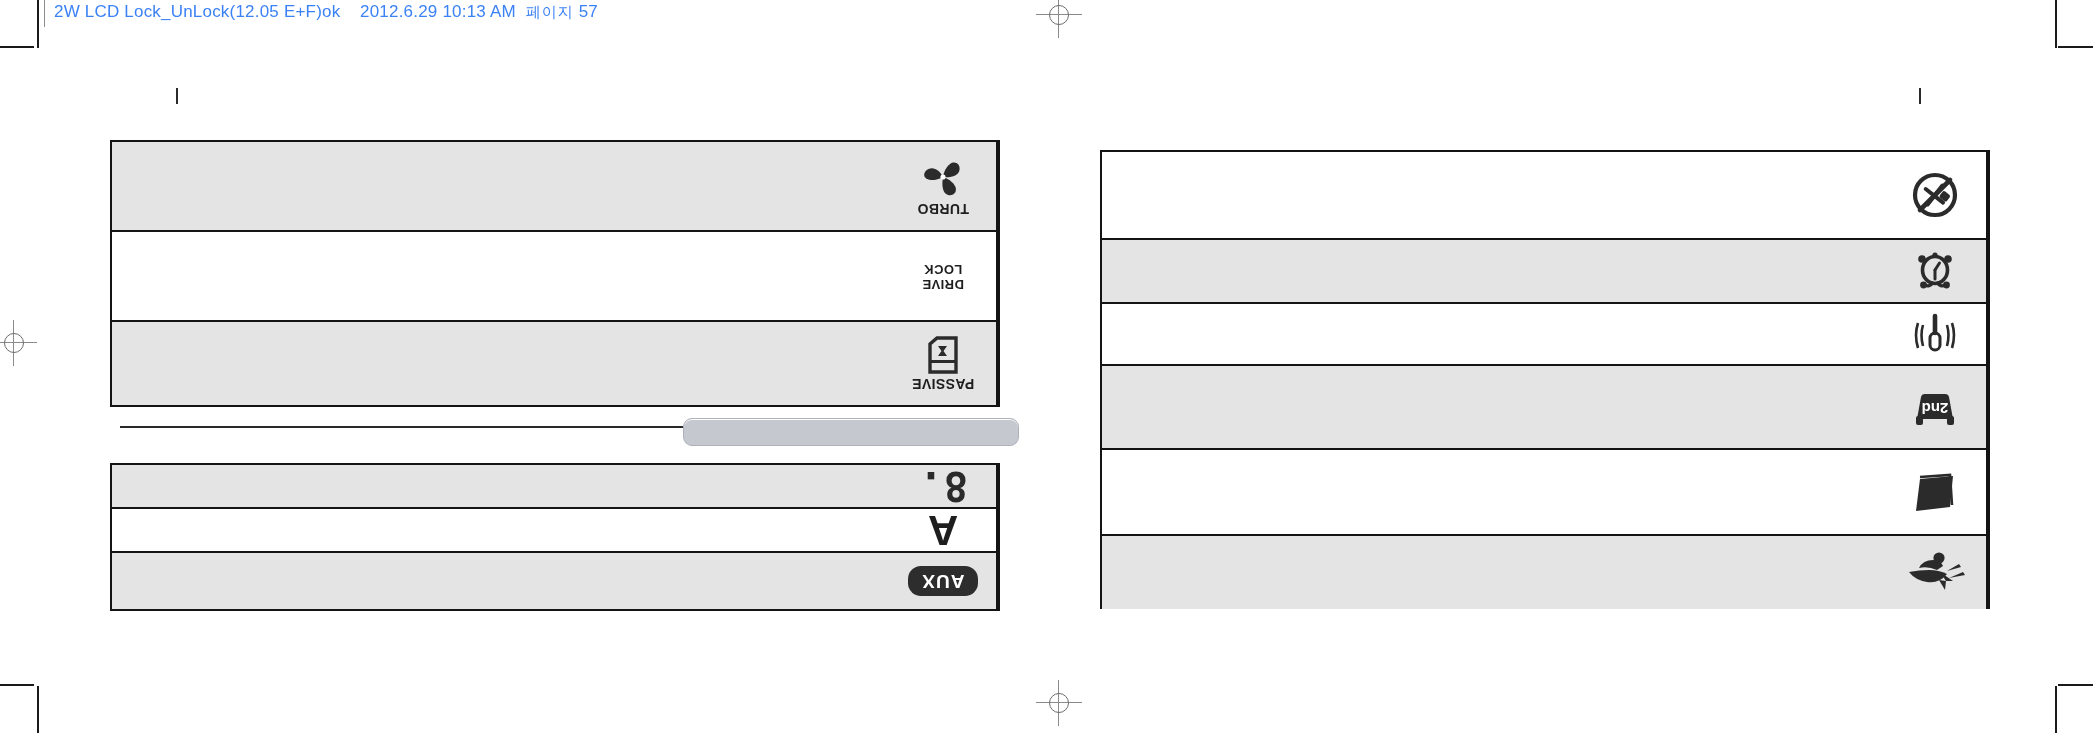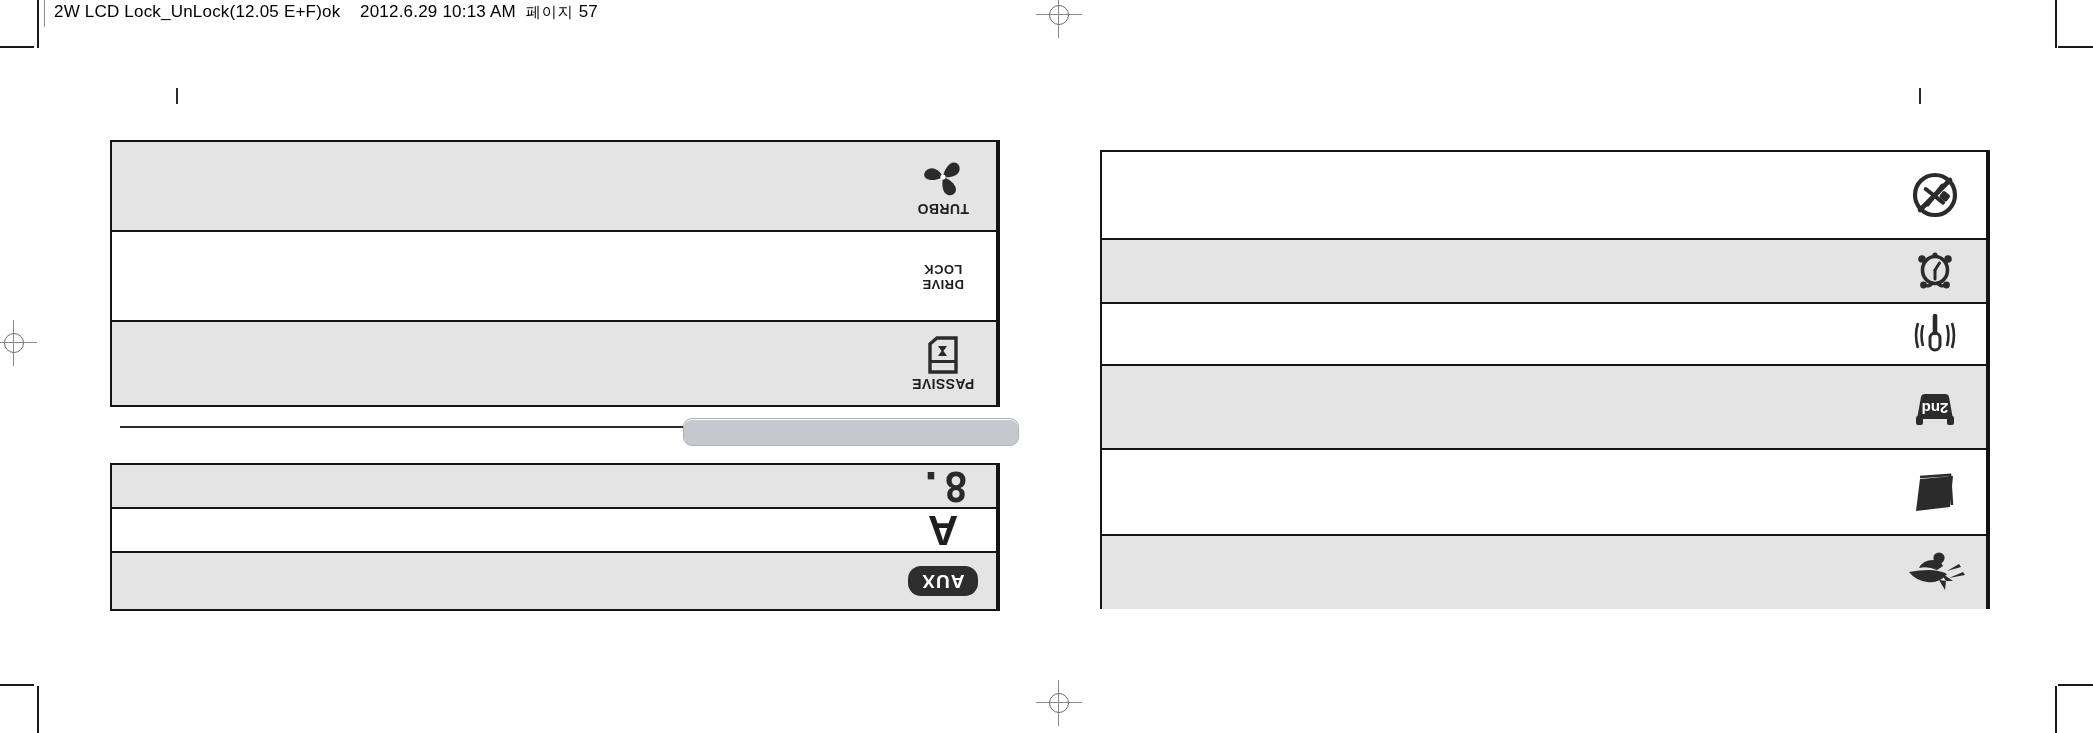--- a/index.html
+++ b/index.html
@@ -25,21 +25,21 @@
   }
   .regmark .rh{position:absolute;left:0;top:22px;width:46px;height:1px;background:#8a8a8a;}
   .regmark .rv{position:absolute;left:22px;top:0;width:1px;height:46px;background:#8a8a8a;}
 
   .tick{position:absolute;width:2px;height:16px;background:#2b2b2b;}
 
   
   .stamp-rule{position:absolute;left:44px;top:0;width:1px;height:27px;background:#8d8d8d;}
   .stamp{
     position:absolute;left:54px;top:2px;
-    font-size:17px;letter-spacing:0.2px;color:#000000;
+    font-size:17px;letter-spacing:0.2px;color:#3b82f6;
     white-space:nowrap;font-family:"Liberation Sans",sans-serif;
   }
   .stamp .ko{font-size:15px;letter-spacing:1px;}
 
   
   .tbl{position:absolute;border:2px solid #141414;box-sizing:border-box;}
   .row{display:flex;border-bottom:2px solid #141414;box-sizing:border-box;}
   .row:last-child{border-bottom:none;}
   .row.shade{background:#e4e4e4;}
   .row.plain{background:#ffffff;}

